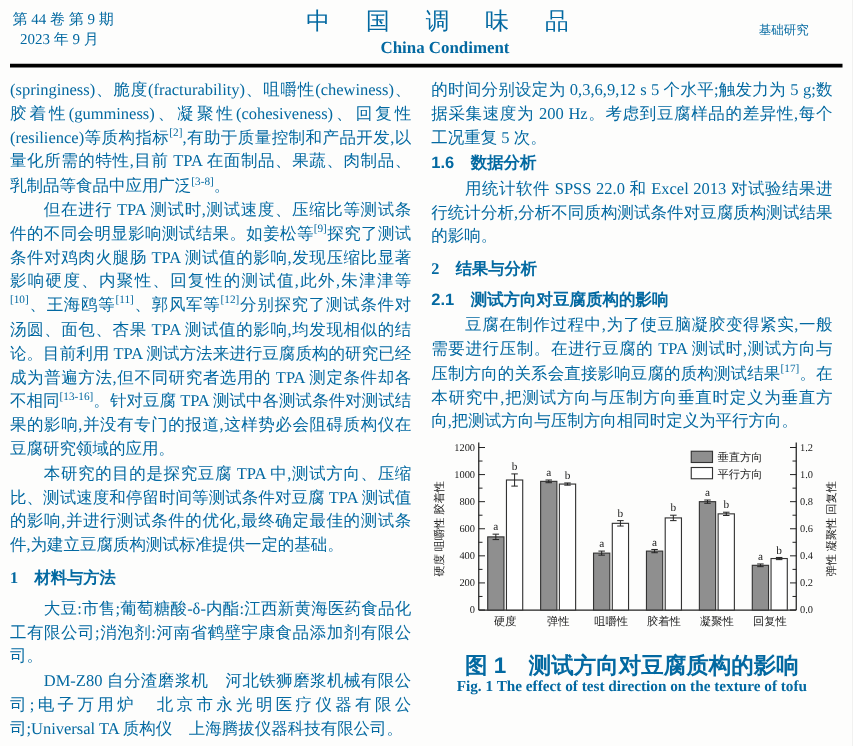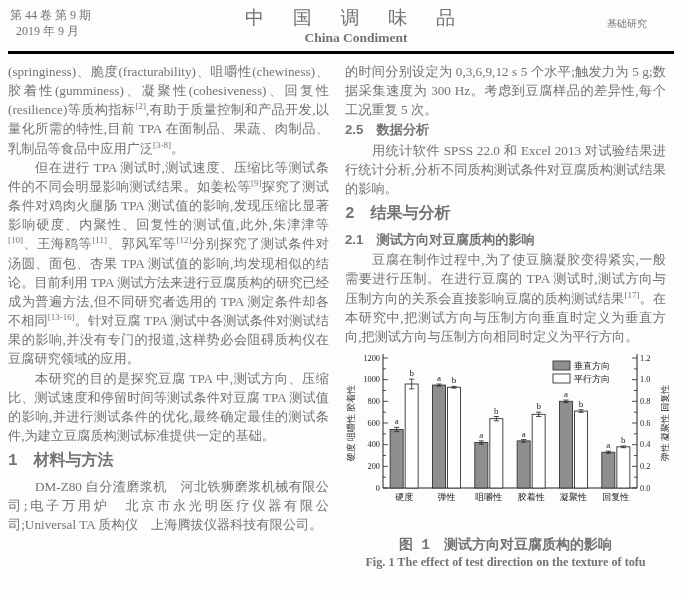--- a/index.html
+++ b/index.html
@@ -1,85 +1,86 @@
 <!DOCTYPE html>
 <html><head>
 <meta charset="utf-8">
 <style>
   html,body{margin:0;padding:0;background:#e8e8e8;}
   .page{
-    width:682px;height:597px;background:#fdfdfc;color:#737373;
+    width:682px;height:597px;background:#fdfdfc;color:#0369a1;
     font-family:"Liberation Serif","DejaVu Serif",serif;
     position:relative;overflow:hidden;box-sizing:border-box;
   }
   
   .hdr{display:flex;align-items:flex-start;padding:7px 10px 0 10px;}
   .hdr-left{width:120px;font-size:12px;line-height:16px;white-space:nowrap;}
   .hdr-left .l2{padding-left:6px;}
   .hdr-center{flex:1;text-align:center;}
   .journal-zh{font-size:19px;font-weight:400;letter-spacing:12px;line-height:22px;}
   .journal-en{font-size:13.5px;font-weight:700;line-height:17px;}
   .hdr-right{width:90px;text-align:center;font-size:10px;padding-top:10px;white-space:nowrap;}
   .rule{height:3px;background:#000;margin:5px 8px 0 8px;}
   
   .columns{display:flex;gap:16px;padding:8px 8px 0 8px;}
   .col{width:321px;font-size:13.2px;line-height:19.15px;text-align:justify;}
   .col p{margin:0;text-indent:2.05em;}
   .col p.cont{text-indent:0;}
   h2.sec{
-    font-family:Liberation Mono, monospace;
-    font-size:16px;font-weight:700;margin:6px 0 5px 0;line-height:21px;text-indent:0;
+    font-family:Liberation Serif, serif;
+    font-size:13px;font-weight:700;margin:6px 0 5px 0;line-height:21px;text-indent:0;
   }
   h3.sub{
     font-family:"Liberation Sans","DejaVu Sans",sans-serif;
     font-size:13.2px;font-weight:700;margin:1px 0 1px 0;line-height:19.15px;text-indent:0;
   }
   sup{font-size:9px;line-height:0;}
   
   figure{margin:4px 0 0 0;text-align:center;}
   #chart{display:block;margin:0 auto;}
   .cap-zh{
-    font-family:Liberation Mono, monospace;
-    font-size:14px;font-weight:700;line-height:18px;margin-top:16px;
+    font-family:Liberation Sans, sans-serif;
+    font-size:18px;font-weight:700;line-height:18px;margin-top:3px;
   }
   .cap-en{font-size:12.2px;font-weight:700;line-height:17px;}
   .fig-note{font-size:12.8px;line-height:18px;text-align:justify;text-indent:1em;}
   svg text{font-family:"Liberation Serif","DejaVu Serif",serif;fill:#222;}
 </style>
 </head>
 <body>
 
 <div class="page">
 
   <div class="hdr">
     <div class="hdr-left">
       <div class="l1">第 44 卷 第 9 期</div>
-      <div class="l2">2019 年 9 月</div>
+      <div class="l2">2023 年 9 月</div>
     </div>
     <div class="hdr-center">
       <div class="journal-zh">中 国 调 味 品</div>
       <div class="journal-en">China Condiment</div>
     </div>
     <div class="hdr-right">基础研究</div>
   </div>
   <div class="rule"></div>
 
   <div class="columns">
 
     <section class="col">
       <p class="cont">(springiness)、脆度(fracturability)、咀嚼性(chewiness)、胶着性(gumminess)、凝聚性(cohesiveness)、回复性(resilience)等质构指标<sup>[2]</sup>,有助于质量控制和产品开发,以量化所需的特性,目前 TPA 在面制品、果蔬、肉制品、乳制品等食品中应用广泛<sup>[3-8]</sup>。</p>
       <p>但在进行 TPA 测试时,测试速度、压缩比等测试条件的不同会明显影响测试结果。如姜松等<sup>[9]</sup>探究了测试条件对鸡肉火腿肠 TPA 测试值的影响,发现压缩比显著影响硬度、内聚性、回复性的测试值,此外,朱津津等<sup>[10]</sup>、王海鸥等<sup>[11]</sup>、郭风军等<sup>[12]</sup>分别探究了测试条件对汤圆、面包、杏果 TPA 测试值的影响,均发现相似的结论。目前利用 TPA 测试方法来进行豆腐质构的研究已经成为普遍方法,但不同研究者选用的 TPA 测定条件却各不相同<sup>[13-16]</sup>。针对豆腐 TPA 测试中各测试条件对测试结果的影响,并没有专门的报道,这样势必会阻碍质构仪在豆腐研究领域的应用。</p>
       <p>本研究的目的是探究豆腐 TPA 中,测试方向、压缩比、测试速度和停留时间等测试条件对豆腐 TPA 测试值的影响,并进行测试条件的优化,最终确定最佳的测试条件,为建立豆腐质构测试标准提供一定的基础。</p>
       <h2 class="sec">1　材料与方法</h2>
+      <p>大豆:市售;葡萄糖酸-δ-内酯:江西新黄海医药食品化工有限公司;消泡剂:河南省鹤壁宇康食品添加剂有限公司。</p>
       <p>DM-Z80 自分渣磨浆机　河北铁狮磨浆机械有限公司;电子万用炉　北京市永光明医疗仪器有限公司;Universal TA 质构仪　上海腾拔仪器科技有限公司。</p>
     </section>
 
     <section class="col">
-      <p class="cont">的时间分别设定为 0,3,6,9,12 s 5 个水平;触发力为 5 g;数据采集速度为 300 Hz。考虑到豆腐样品的差异性,每个工况重复 5 次。</p>
-      <h3 class="sub">2.5　数据分析</h3>
+      <p class="cont">的时间分别设定为 0,3,6,9,12 s 5 个水平;触发力为 5 g;数据采集速度为 200 Hz。考虑到豆腐样品的差异性,每个工况重复 5 次。</p>
+      <h3 class="sub">1.6　数据分析</h3>
       <p>用统计软件 SPSS 22.0 和 Excel 2013 对试验结果进行统计分析,分析不同质构测试条件对豆腐质构测试结果的影响。</p>
       <h2 class="sec">2　结果与分析</h2>
       <h3 class="sub">2.1　测试方向对豆腐质构的影响</h3>
       <p>豆腐在制作过程中,为了使豆脑凝胶变得紧实,一般需要进行压制。在进行豆腐的 TPA 测试时,测试方向与压制方向的关系会直接影响豆腐的质构测试结果<sup>[17]</sup>。在本研究中,把测试方向与压制方向垂直时定义为垂直方向,把测试方向与压制方向相同时定义为平行方向。</p>
 
       <figure>
         <svg id="chart" width="330" height="170" viewBox="0 0 330 170">
             <line x1="38" y1="4" x2="38" y2="138" stroke="#222" stroke-width="1"></line>
             <line x1="38" y1="138" x2="292" y2="138" stroke="#222" stroke-width="1"></line>
             <line x1="292" y1="4" x2="292" y2="138" stroke="#222" stroke-width="1"></line>

